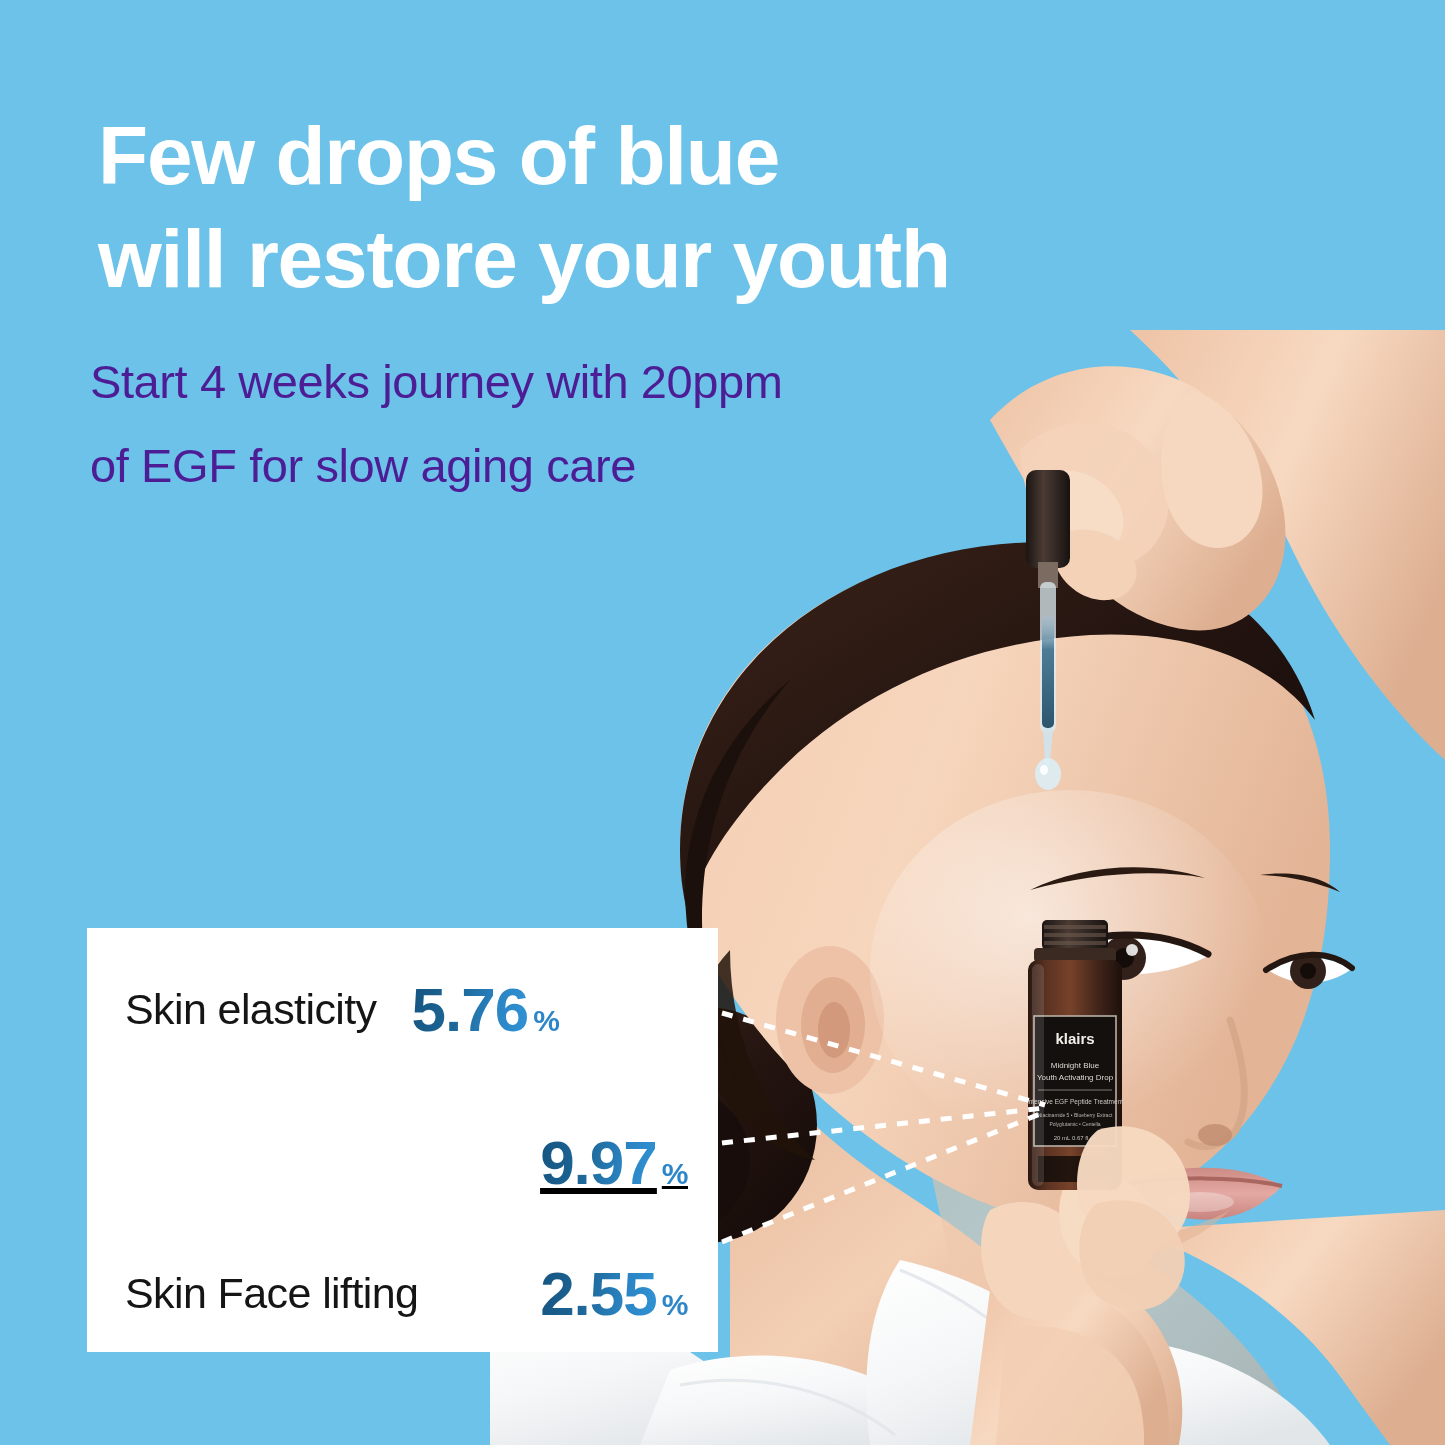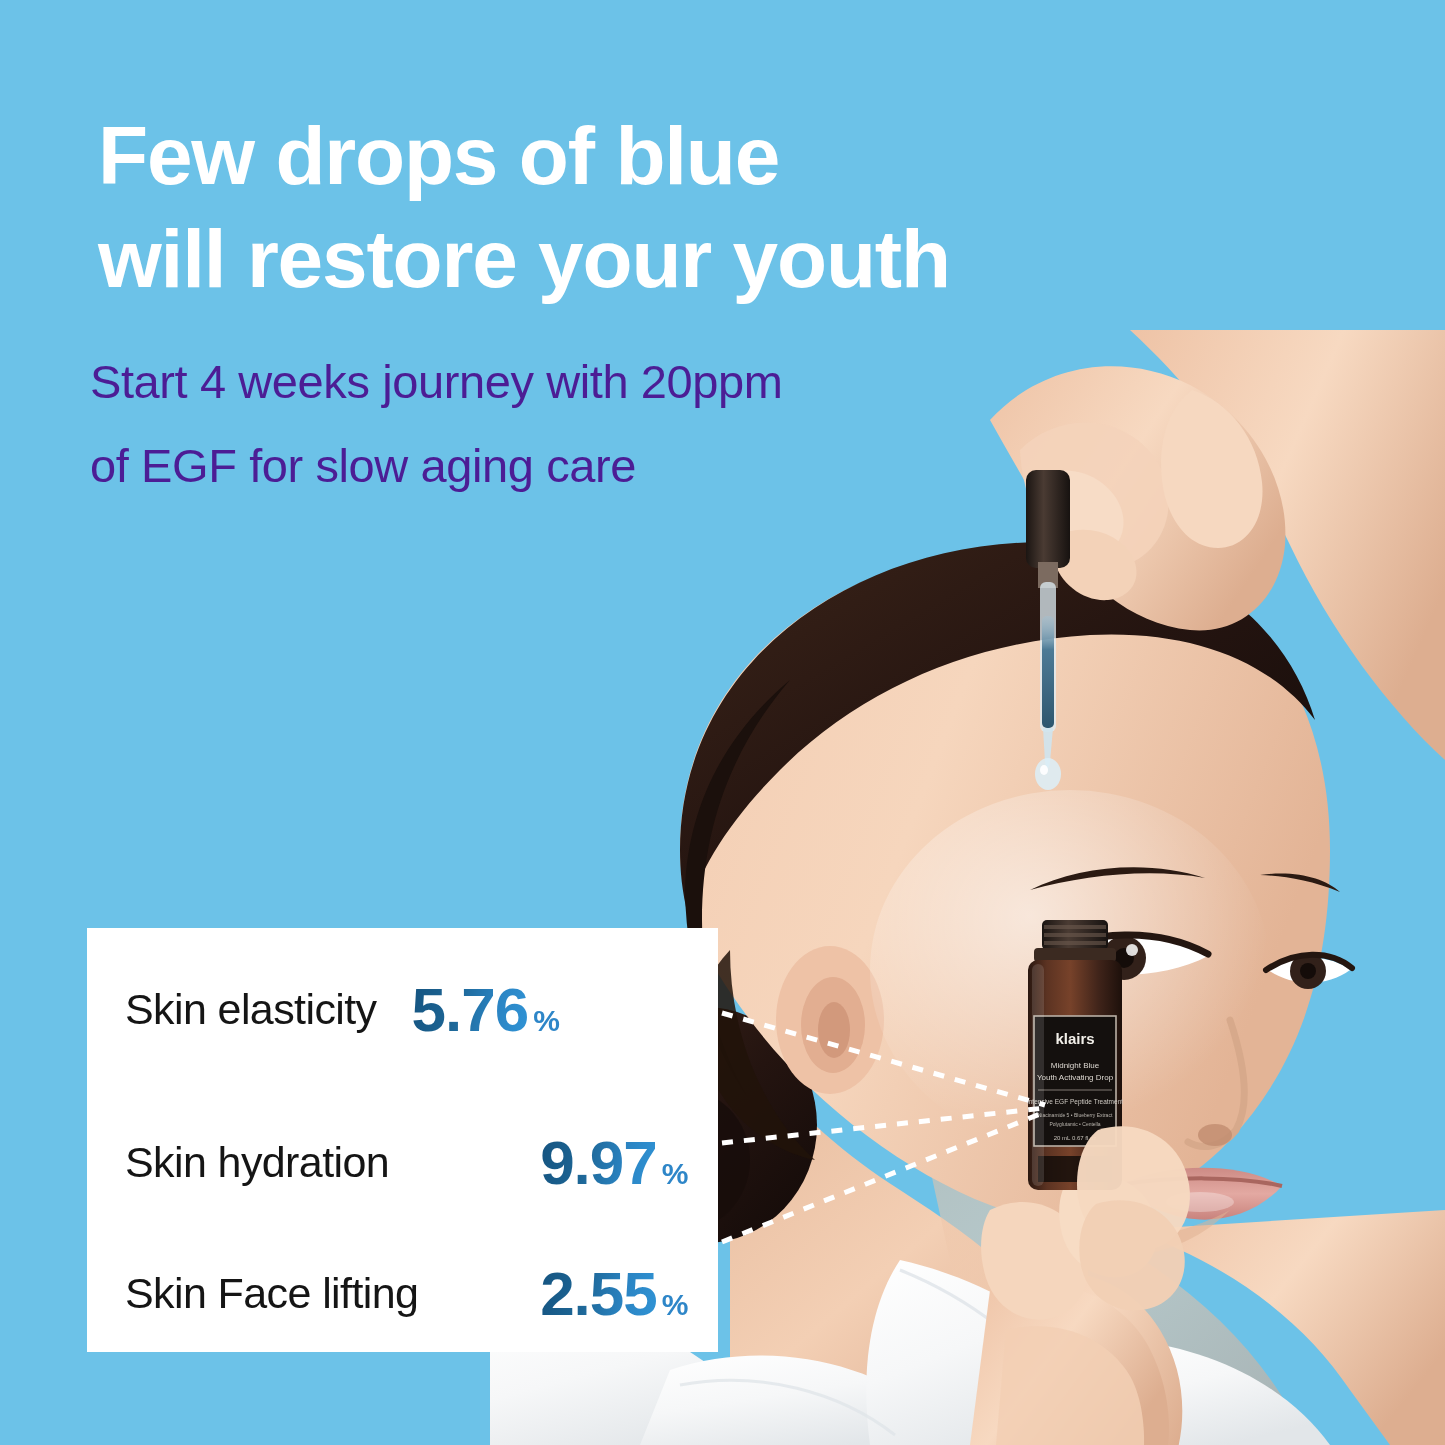--- a/index.html
+++ b/index.html
@@ -98,21 +98,21 @@
   .stat-unit {
     font-size:30px;
     font-weight:700;
     color:#2e86c8;
     margin-left:5px;
     letter-spacing:-0.5px;
   }
 
   
   #card-0 .stat-value-wrap { padding-right:6px;margin-left:35px; }
-  #card-1 .stat-value-wrap { padding-right:4px; }
+  #card-1 .stat-value-wrap { padding-right:4px;text-decoration:underline; }
   #card-2 .stat-value-wrap { padding-right:4px;text-align:center; }
 
   
   #connectors {
     position:absolute;
     inset:0;
     width:1445px; height:1445px;
     z-index:5;
     pointer-events:none;
   }
@@ -320,21 +320,20 @@
 
   <div class="stat-card" id="card-0">
     <span class="stat-label">Skin elasticity</span>
     <span class="stat-value-wrap">
       <span class="stat-value">5.76</span>
       <span class="stat-unit">%</span>
     </span>
   </div>
 
   <div class="stat-card" id="card-1">
-    <span class="stat-label">Skin hydration</span>
     <span class="stat-value-wrap">
       <span class="stat-value">9.97</span>
       <span class="stat-unit">%</span>
     </span>
   </div>
 
   <div class="stat-card" id="card-2">
     <span class="stat-label">Skin Face lifting</span>
     <span class="stat-value-wrap">
       <span class="stat-value">2.55</span>

